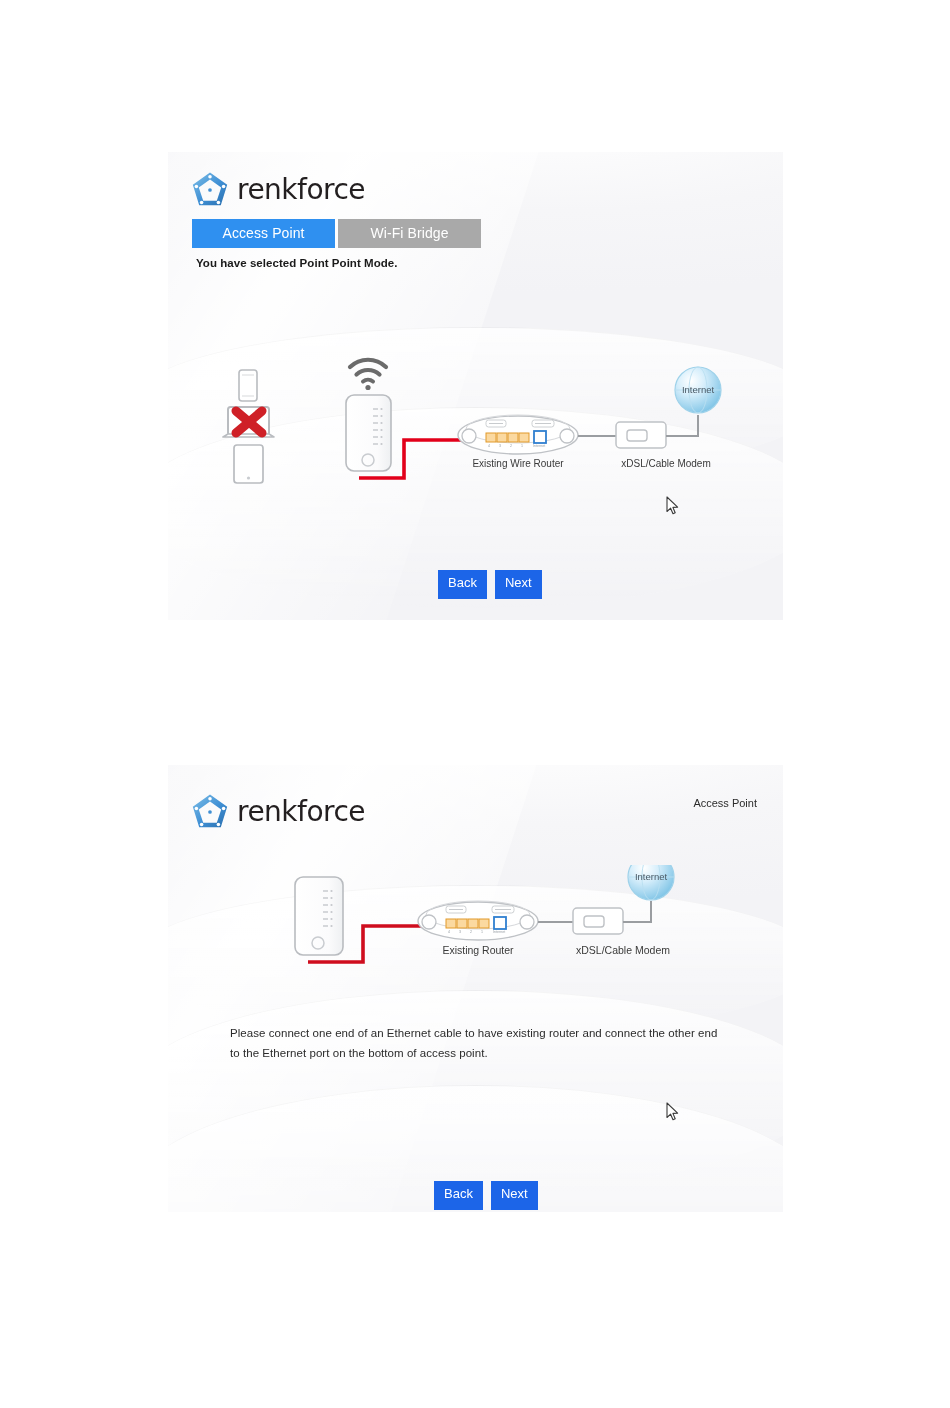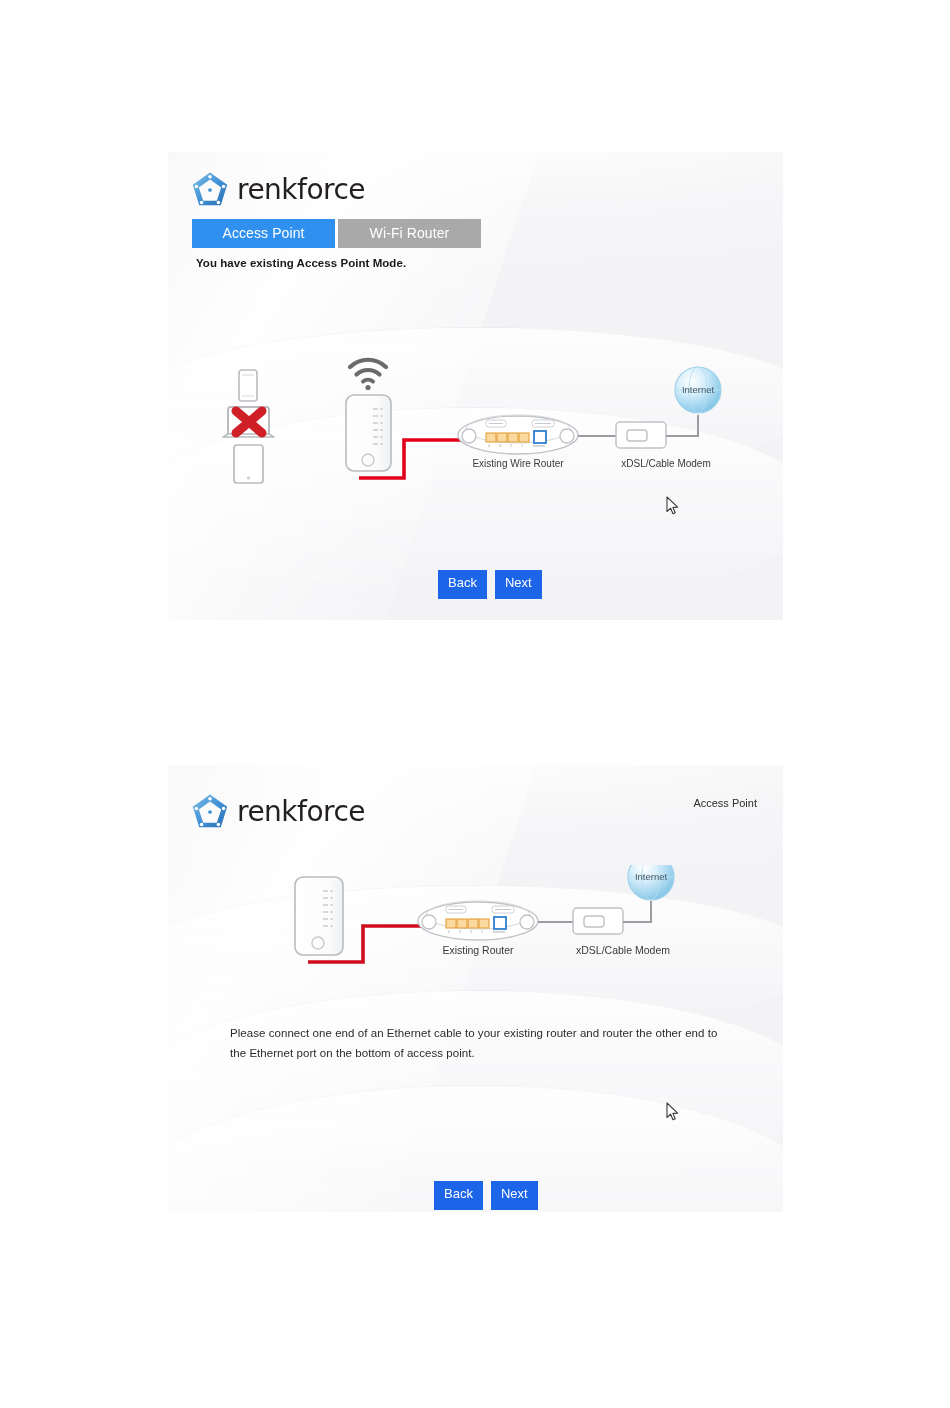--- a/index.html
+++ b/index.html
@@ -158,24 +158,24 @@
       <circle cx="71" cy="81" r="4.4" fill="#ffffff"></circle>
       <circle cx="29" cy="81" r="4.4" fill="#ffffff"></circle>
       <circle cx="16" cy="41" r="4.4" fill="#ffffff"></circle>
       <circle cx="50" cy="50" r="4.6" fill="#3f8fd4"></circle>
     </svg>
     <span class="logo-text">renkforce</span>
   </div>
 
   <div class="tabs" style="left:24px; top:67px;">
     <div class="tab active">Access Point</div>
-    <div class="tab inactive">Wi-Fi Router</div>
-  </div>
-
-  <div class="heading-bold" style="left:28px; top:105px;">You have existing Access Point Mode.</div>
+    <div class="tab inactive">Wi-Fi Bridge</div>
+  </div>
+
+  <div class="heading-bold" style="left:28px; top:105px;">You have selected Point Point Mode.</div>
 
 
   <div class="diagram" style="left:0px; top:205px; width:615px; height:175px;">
     <svg width="615" height="175" viewBox="0 0 615 175">
       <defs>
         <radialGradient id="globe1" cx="35%" cy="30%" r="75%">
           <stop offset="0%" stop-color="#ffffff"></stop>
           <stop offset="40%" stop-color="#d6eefb"></stop>
           <stop offset="100%" stop-color="#7fc4e6"></stop>
         </radialGradient>
@@ -409,21 +409,21 @@
 
       <g>
         <circle cx="483" cy="12" r="23" fill="url(#globe2)" stroke="#9fd2ea" stroke-width="1.2"></circle>
         <ellipse cx="483" cy="12" rx="9" ry="23" fill="none" stroke="#b9dff0" stroke-width="0.9"></ellipse>
         <line x1="460" y1="12" x2="506" y2="12" stroke="#b9dff0" stroke-width="0.9"></line>
       </g>
       <text x="483" y="15" text-anchor="middle" font-size="9.5" font-family="Liberation Sans, sans-serif" fill="#4a5a66">Internet</text>
     </svg>
   </div>
 
-  <div class="body-copy" style="left:62px; top:258px; width:500px; line-height:20px;">Please connect one end of an Ethernet cable to your existing router and router the other end to the Ethernet port on the bottom of access point.</div>
+  <div class="body-copy" style="left:62px; top:258px; width:500px; line-height:20px;">Please connect one end of an Ethernet cable to have existing router and connect the other end to the Ethernet port on the bottom of access point.</div>
 
   <svg class="cursor" style="left:498px; top:337px;" viewBox="0 0 14 20">
     <path d="M1 1 L1 15.5 L4.6 12.2 L7 17.8 L9.2 16.8 L6.9 11.4 L11.6 11.2 Z" fill="#ffffff" stroke="#3a3a3a" stroke-width="1.1" stroke-linejoin="round"></path>
   </svg>
 
   <div class="btn-row" style="left:266px; top:416px;">
     <button class="btn">Back</button>
     <button class="btn">Next</button>
   </div>
 </div>

